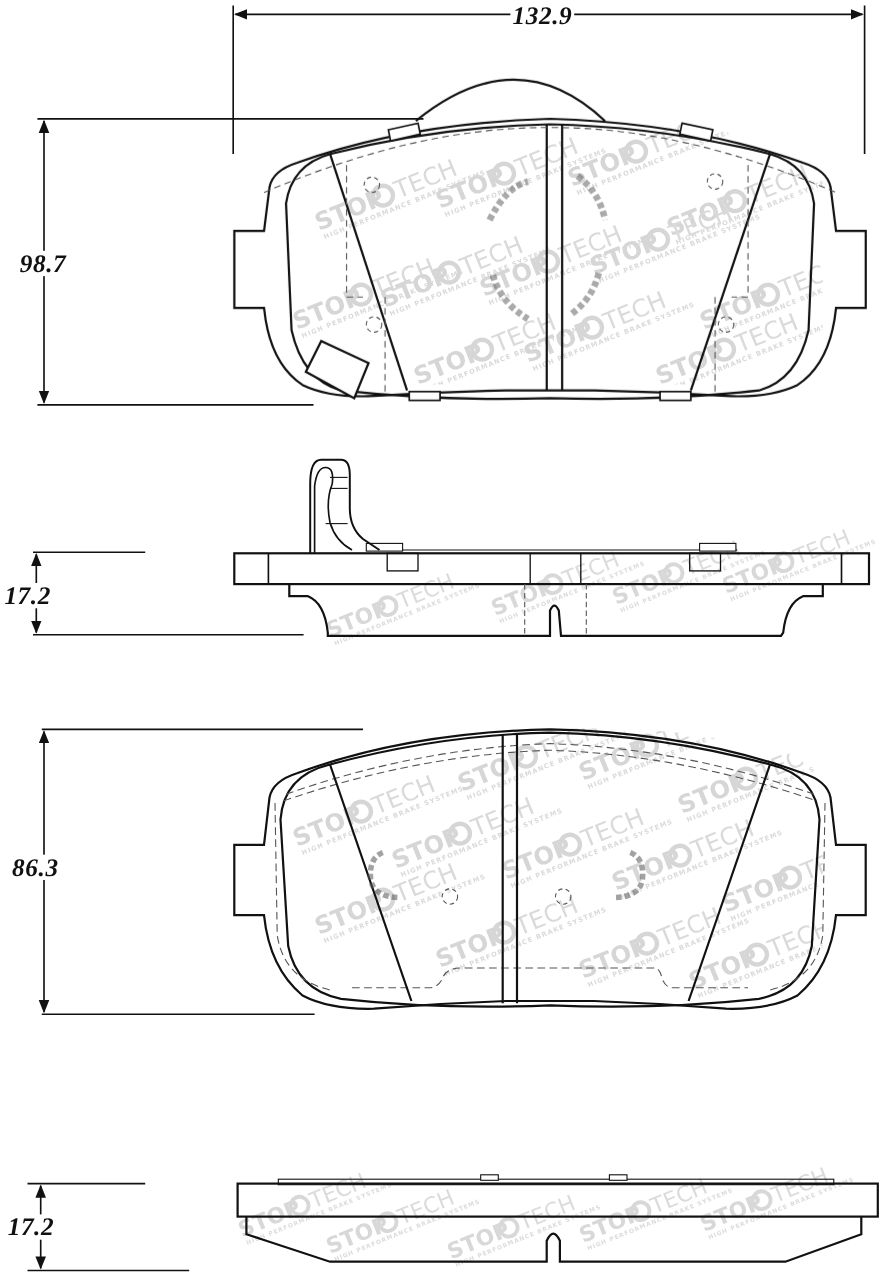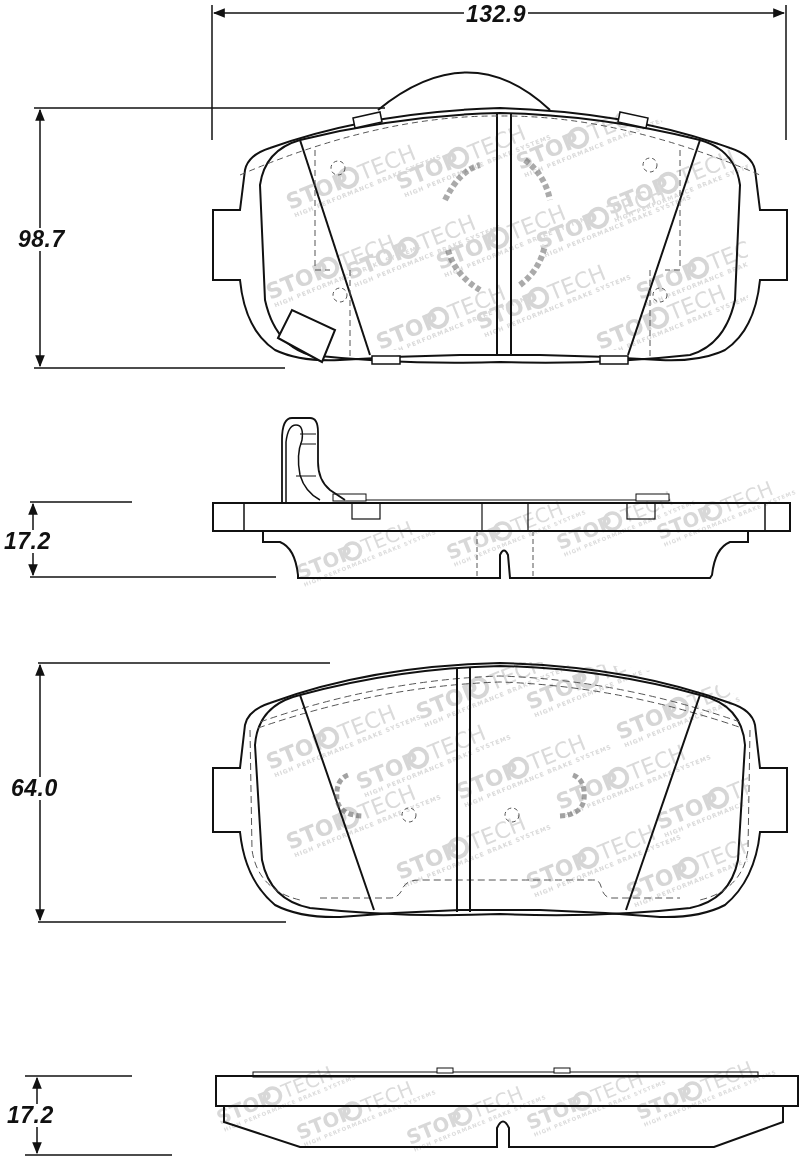--- a/index.html
+++ b/index.html
@@ -1,18 +1,18 @@
 <!DOCTYPE html>
 <html><head>
 <meta charset="utf-8">
 <style>
   html, body { margin: 0; padding: 0; background: #ffffff; }
   body { width: 800px; height: 1161px; position: relative; overflow: hidden; font-family: "DejaVu Sans", sans-serif; }
   svg { position: absolute; left: 0; top: 0; }
-  .dim-label { position: absolute; font-family: Liberation Sans, sans-serif; font-weight: bold; font-style: italic; font-size: 23px; color: #111; letter-spacing: 0.5px; background: #fff; padding: 0 2px; line-height: 1; }
+  .dim-label { position: absolute; font-family: Liberation Serif, serif; font-weight: bold; font-style: italic; font-size: 23px; color: #111; letter-spacing: 0.5px; background: #fff; padding: 0 2px; line-height: 1; }
   .wm { font-family: "DejaVu Sans", sans-serif; font-weight: bold; fill: #d4d4d4; }
   .wm2 { font-family: "DejaVu Sans", sans-serif; fill: #d8d8d8; }
   .wm3 { font-family: "DejaVu Sans", sans-serif; font-weight: bold; fill: #d8d8d8; font-size: 6px; letter-spacing: 1px; }
 </style>
 </head>
 <body>
 
 <svg width="800" height="1161" viewBox="0 0 800 1161" xmlns="http://www.w3.org/2000/svg">
   <defs>
     <marker id="arr" viewBox="0 0 10 10" refX="9" refY="5" markerWidth="8" markerHeight="8" orient="auto-start-reverse">
@@ -194,14 +194,14 @@
 
     <line x1="25" y1="1076" x2="132" y2="1076" stroke="#111" stroke-width="1.5"></line>
     <line x1="25" y1="1155" x2="172" y2="1155" stroke="#111" stroke-width="1.5"></line>
     <line x1="37" y1="1078" x2="37" y2="1153" stroke="#111" stroke-width="1.5" marker-start="url(#arr)" marker-end="url(#arr)"></line>
   </g>
 </svg>
 
 <div class="dim-label" style="left:464px; top:3px;">132.9</div>
 <div class="dim-label" style="left:16px; top:228px;">98.7</div>
 <div class="dim-label" style="left:2px; top:530px;">17.2</div>
-<div class="dim-label" style="left:9px; top:777px;">64.0</div>
+<div class="dim-label" style="left:9px; top:777px;">86.3</div>
 <div class="dim-label" style="left:5px; top:1104px;">17.2</div>
 
 </body></html>

